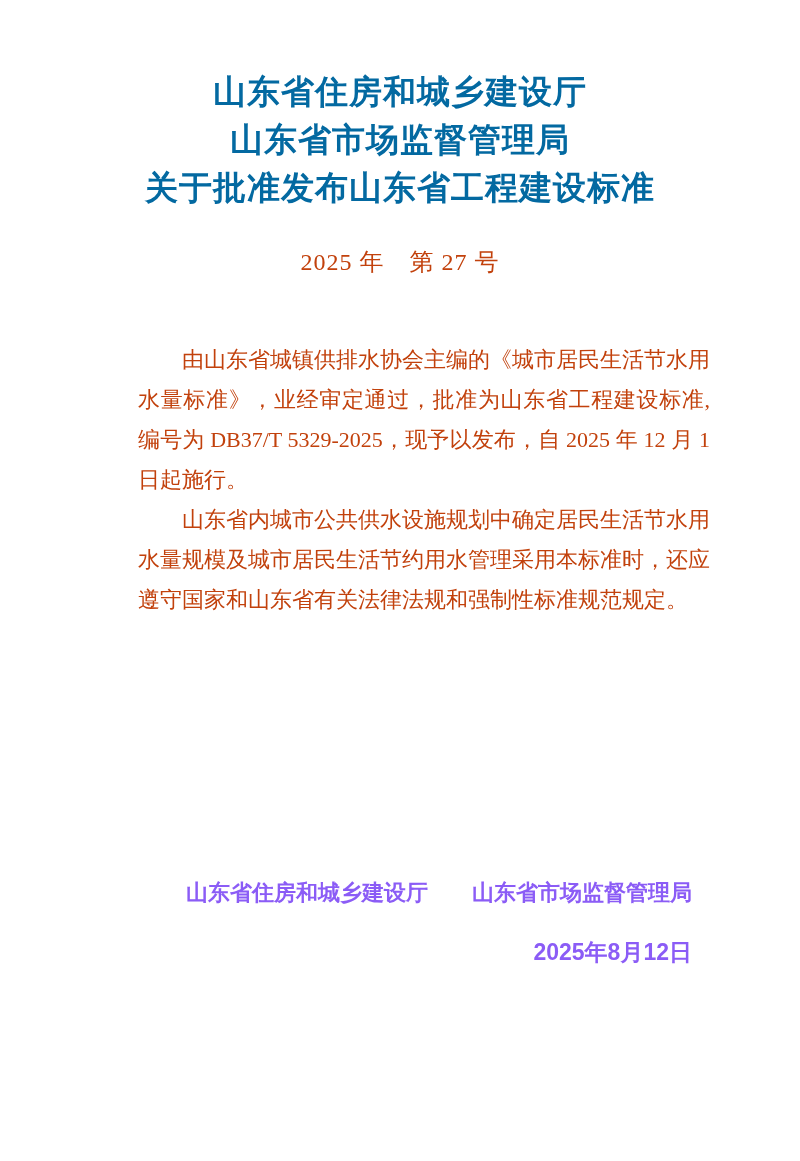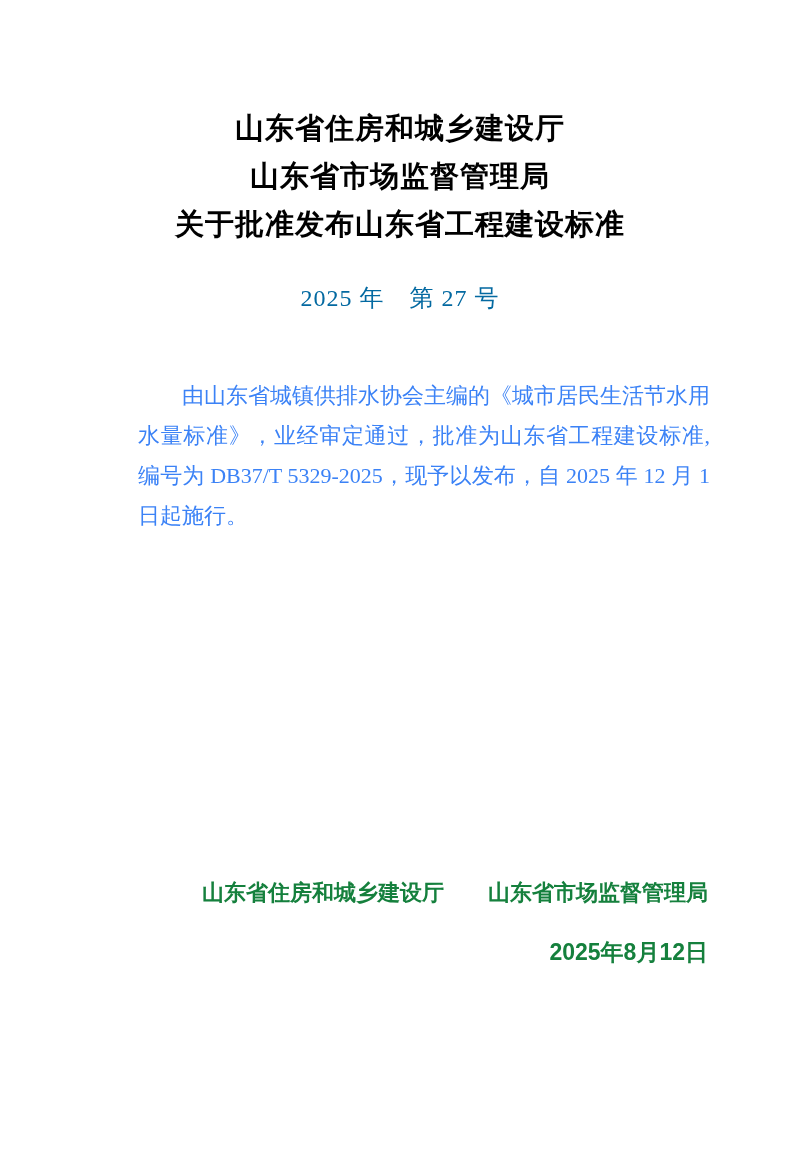--- a/index.html
+++ b/index.html
@@ -10,65 +10,65 @@
   .page {
     position: relative;
     width: 800px;
     height: 1161px;
     background: #ffffff;
     overflow: hidden;
     color: #000000;
   }
   
   .titles {
-    padding-top: 104px;
+    padding-top: 68px;
     text-align: center;
     font-family: "Liberation Serif", "DejaVu Serif", serif;
     font-weight: 700;
-    font-size: 29px;
+    font-size: 33px;
     line-height: 48px;
-    color: #000000;
+    color: #0369a1;
     letter-spacing: 1px;
   }
   .title-line { white-space: nowrap; }
   
   .issue-no {
     margin-top: 36px;
     text-align: center;
     font-family: "Liberation Serif", "DejaVu Serif", serif;
     font-size: 24px;
     line-height: 28px;
-    color: #0369a1;
+    color: #c2410c;
     letter-spacing: 1px;
   }
   
   .body-text {
     margin: 64px 0 0 138px;
     width: 572px;
     font-family: "Liberation Serif", "DejaVu Serif", serif;
     font-size: 22px;
     line-height: 40px;
     text-align: justify;
-    color: #3b82f6;
+    color: #c2410c;
   }
   .para {
     margin: 0;
     text-indent: 2em;
   }
   
   .signature {
     position: absolute;
     top: 878px;
-    left: 136px;
+    left: 120px;
     width: 572px;
     text-align: right;
     font-family: "Liberation Sans", "DejaVu Sans", sans-serif;
     font-weight: 700;
     font-size: 22px;
-    color: #15803d;
+    color: #8b5cf6;
   }
   .agencies {
     line-height: 30px;
     white-space: nowrap;
   }
   .sign-date {
     margin-top: 29px;
     line-height: 30px;
     font-size: 23px;
   }
@@ -81,20 +81,21 @@
   <header class="titles">
     <div class="title-line">山东省住房和城乡建设厅</div>
     <div class="title-line">山东省市场监督管理局</div>
     <div class="title-line">关于批准发布山东省工程建设标准</div>
   </header>
 
   <div class="issue-no">2025 年　第 27 号</div>
 
   <main class="body-text">
     <p class="para">由山东省城镇供排水协会主编的《城市居民生活节水用水量标准》，业经审定通过，批准为山东省工程建设标准,编号为 DB37/T 5329-2025，现予以发布，自 2025 年 12 月 1 日起施行。</p>
+    <p class="para">山东省内城市公共供水设施规划中确定居民生活节水用水量规模及城市居民生活节约用水管理采用本标准时，还应遵守国家和山东省有关法律法规和强制性标准规范规定。</p>
   </main>
 
   <footer class="signature">
     <div class="agencies">山东省住房和城乡建设厅　　山东省市场监督管理局</div>
     <div class="sign-date">2025年8月12日</div>
   </footer>
 
 </div>
 
 </body></html>

